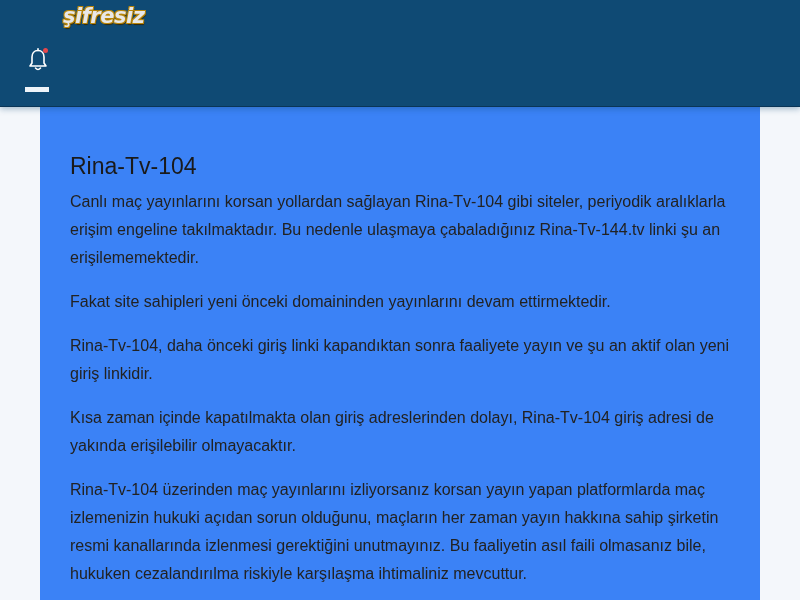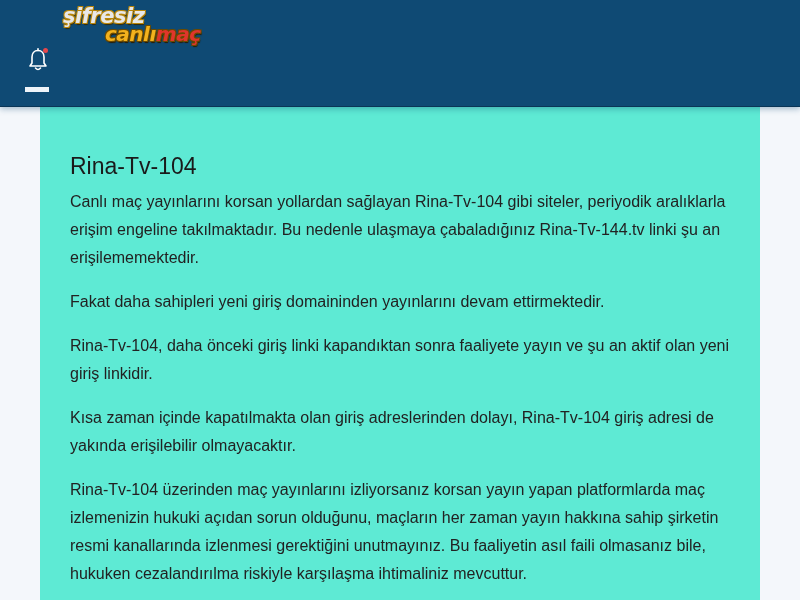--- a/index.html
+++ b/index.html
@@ -92,21 +92,21 @@
       width: 800px;
       height: 494px;
       background: #f4f7fb;
     }
     .content {
       position: absolute;
       left: 40px;
       top: 0;
       width: 720px;
       height: 494px;
-      background: #5eead4;
+      background: #3b82f6;
       box-sizing: border-box;
       padding: 44px 30px 16px 30px;
     }
     .title {
       margin: 0 0 6px 0;
       font-size: 23px;
       font-weight: normal;
       color: #1a1a1a;
       line-height: 32px;
     }
@@ -116,37 +116,36 @@
       line-height: 28px;
       color: #222222;
     }
   </style>
 </head>
 <body>
 
 <div class="header">
   <div class="logo">
     <span class="logo-top">şifresiz</span>
-    <span class="logo-bottom"><span class="canli">canlı</span><span class="mac">maç</span></span>
   </div>
 
   <div class="bell">
     <svg width="22" height="24" viewBox="0 0 22 24">
       <path d="M11 2.5 C7 2.5 5 5.5 5 9 L5 15 L3 18 L19 18 L17 15 L17 9 C17 5.5 15 2.5 11 2.5 Z" fill="none" stroke="#ffffff" stroke-width="1.6" stroke-linejoin="round"></path>
       <path d="M8.5 20 Q11 23 13.5 20" fill="none" stroke="#ffffff" stroke-width="1.6" stroke-linecap="round"></path>
       <line x1="11" y1="0.8" x2="11" y2="2.5" stroke="#ffffff" stroke-width="1.6" stroke-linecap="round"></line>
     </svg>
   </div>
   <div class="bell-dot"></div>
 
   <div class="menu-bar"></div>
 </div>
 
 <div class="page">
   <div class="content">
     <h1 class="title">Rina-Tv-104</h1>
     <p class="para">Canlı maç yayınlarını korsan yollardan sağlayan Rina-Tv-104 gibi siteler, periyodik aralıklarla erişim engeline takılmaktadır. Bu nedenle ulaşmaya çabaladığınız Rina-Tv-144.tv linki şu an erişilememektedir.</p>
-    <p class="para">Fakat daha sahipleri yeni giriş domaininden yayınlarını devam ettirmektedir.</p>
+    <p class="para">Fakat site sahipleri yeni önceki domaininden yayınlarını devam ettirmektedir.</p>
     <p class="para">Rina-Tv-104, daha önceki giriş linki kapandıktan sonra faaliyete yayın ve şu an aktif olan yeni giriş linkidir.</p>
     <p class="para">Kısa zaman içinde kapatılmakta olan giriş adreslerinden dolayı, Rina-Tv-104 giriş adresi de yakında erişilebilir olmayacaktır.</p>
     <p class="para">Rina-Tv-104 üzerinden maç yayınlarını izliyorsanız korsan yayın yapan platformlarda maç izlemenizin hukuki açıdan sorun olduğunu, maçların her zaman yayın hakkına sahip şirketin resmi kanallarında izlenmesi gerektiğini unutmayınız. Bu faaliyetin asıl faili olmasanız bile, hukuken cezalandırılma riskiyle karşılaşma ihtimaliniz mevcuttur.</p>
   </div>
 </div>
 
 </body></html>

